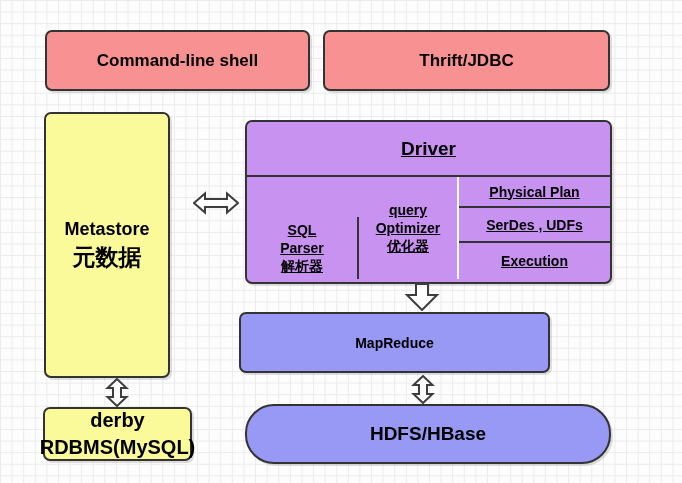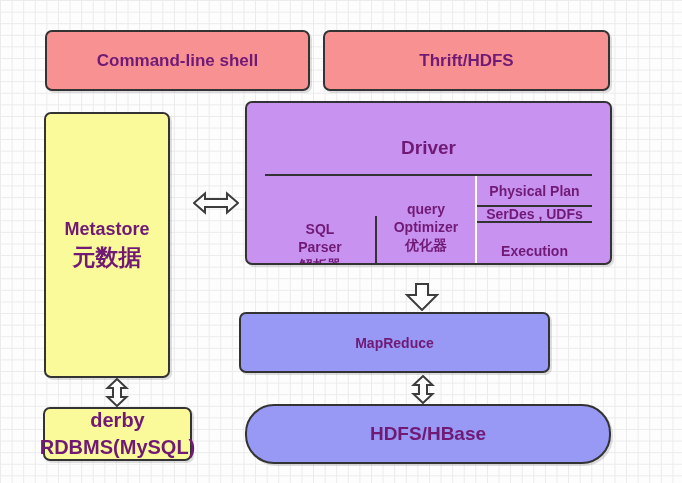--- a/index.html
+++ b/index.html
@@ -22,37 +22,37 @@
   .box {
     position: absolute;
     border: 2.5px solid #333;
     border-radius: 7px;
     display: flex;
     flex-direction: column;
     align-items: center;
     justify-content: center;
     text-align: center;
     font-weight: bold;
-    color: #701a75;
+    color: #000000;
     box-shadow: 2px 2px 0 rgba(80,80,80,0.18);
   }
 
   .pink   { background: #f89292; }
   .yellow { background: #fafa9b; }
   .purple { background: #c892f0; }
   .blue   { background: #9898f5; }
 
   .cmd    { left: 45px;  top: 30px;  width: 265px; height: 61px; font-size: 17px; }
   .thrift { left: 323px; top: 30px;  width: 287px; height: 61px; font-size: 17px; }
 
   .metastore { left: 44px; top: 112px; width: 126px; height: 266px; font-size: 18px; line-height: 1.35; }
 
   .driver {
-    left: 245px; top: 101px; width: 367px; height: 164px;
-    display: block; overflow: hidden; padding: 18px;
+    left: 245px; top: 120px; width: 367px; height: 164px;
+    display: block; overflow: hidden; padding: 0; text-decoration: underline;
   }
   .driver-header {
     height: 55px;
     border-bottom: 2px solid #333;
     display: flex; align-items: center; justify-content: center;
     font-size: 19px; font-weight: bold;
   }
   .driver-body { display: flex; height: 102px; }
   .dcol {
     display: flex; flex-direction: column;
@@ -60,21 +60,21 @@
     text-align: center; font-weight: bold; font-size: 14px; line-height: 1.3;
   }
   .dcol-parser    { width: 112px; border-right: 2px solid #333; margin-top: 40px; }
   .dcol-optimizer { width: 100px; border-right: 2px solid #ffffff; }
   .dcol-right     { flex: 1; flex-direction: column; display: flex; }
   .drow {
     display: flex; align-items: center; justify-content: center;
     font-weight: bold; font-size: 14px; text-align: center;
   }
   .drow-1 { height: 31px; border-bottom: 2px solid #333; }
-  .drow-2 { height: 16px; border-bottom: 2px solid #333; }
+  .drow-2 { height: 35px; border-bottom: 2px solid #333; }
   .drow-3 { flex: 1; }
 
   .mapreduce { left: 239px; top: 312px; width: 311px; height: 61px; font-size: 14px; }
   .hdfs      { left: 245px; top: 404px; width: 366px; height: 60px; font-size: 19px; border-radius: 29px; }
   .derby     { left: 43px;  top: 407px; width: 149px; height: 54px; font-size: 20px; line-height: 1.35; }
 
   .arrow { position: absolute; }
   .arrow svg { display: block; }
   .arrow polygon { fill: #ffffff; stroke: #3d3d3d; stroke-width: 2; }
 
@@ -85,21 +85,21 @@
 </style>
 </head>
 <body>
 
 <div class="canvas">
 
   <div class="box pink cmd">
     <span>Command-line shell</span>
   </div>
   <div class="box pink thrift">
-    <span>Thrift/HDFS</span>
+    <span>Thrift/JDBC</span>
   </div>
 
   <div class="box yellow metastore">
     <div>Metastore</div>
     <div style="font-size:23px;">元数据</div>
   </div>
 
   <div class="box purple driver">
     <div class="driver-header">Driver</div>
     <div class="driver-body">

